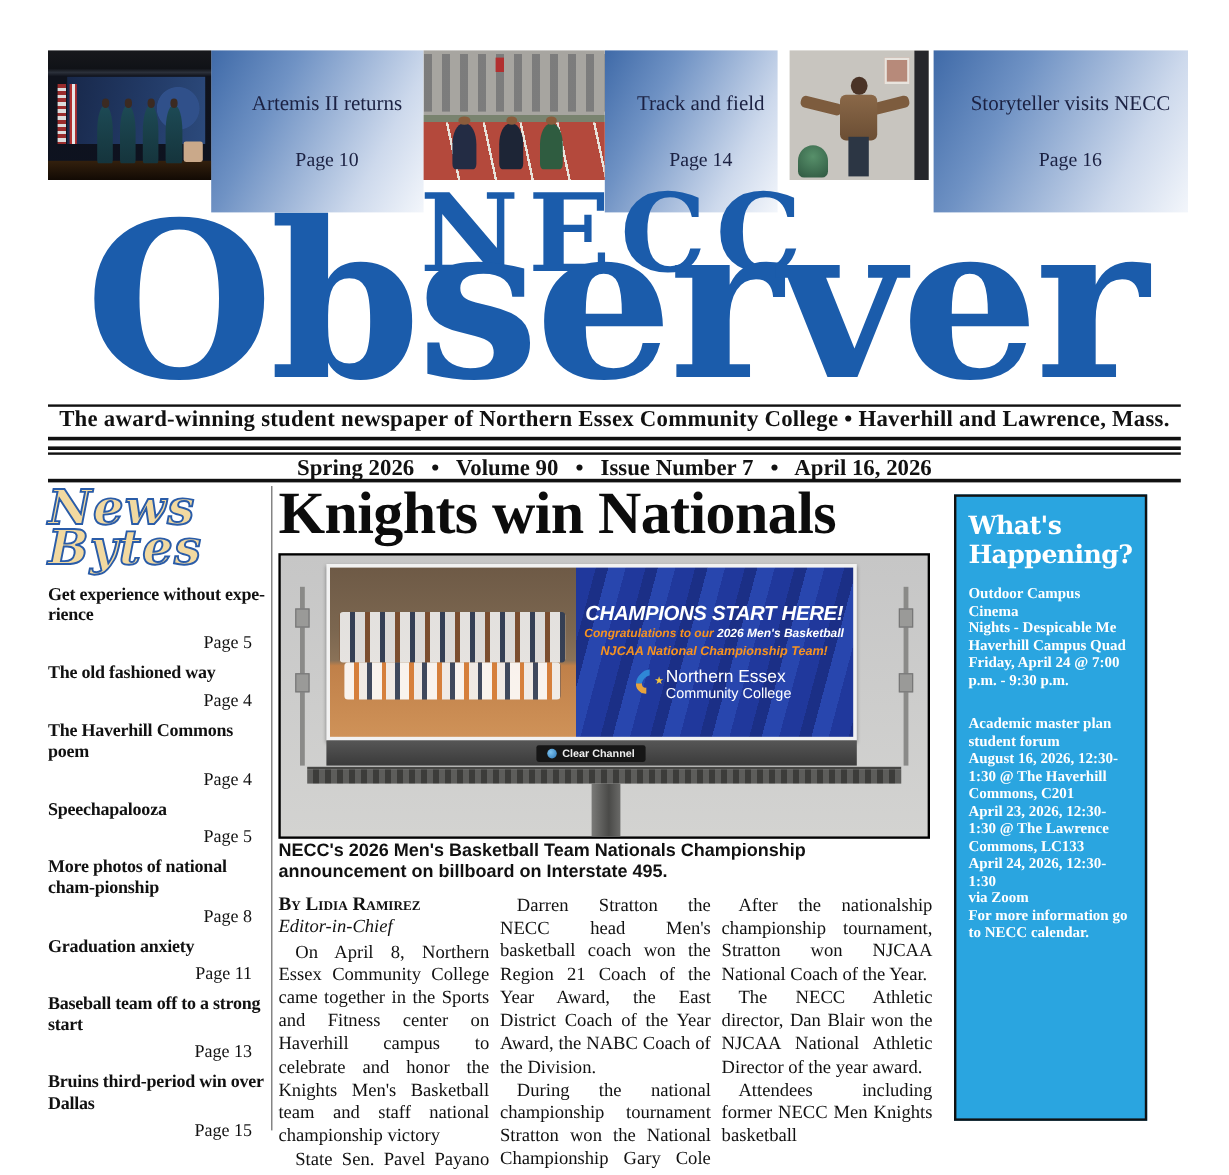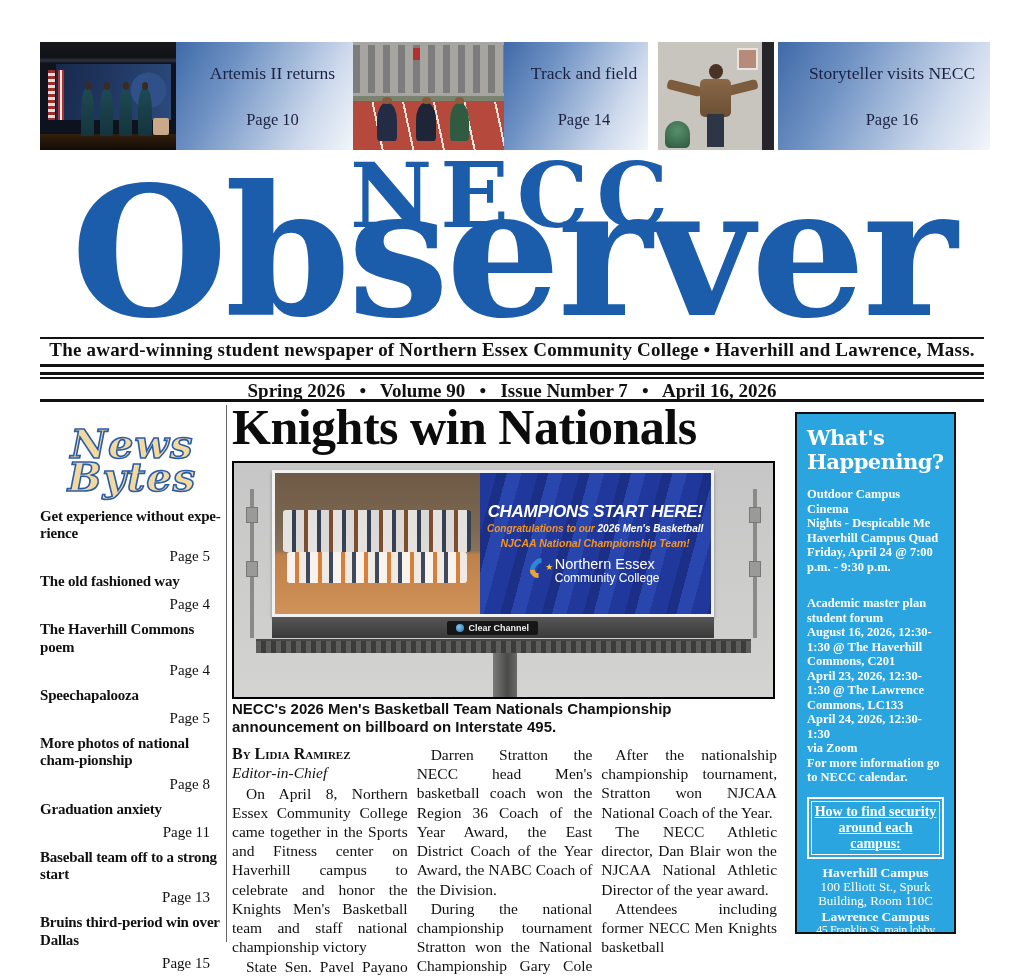--- a/index.html
+++ b/index.html
@@ -10,21 +10,21 @@
   html,body{margin:0;padding:0;background:#fff;}
   body{width:1024px;height:979px;overflow:hidden;font-family:"Liberation Serif",serif;color:var(--ink);}
   .page{position:relative;width:1024px;height:979px;background:#fff;}
 
   
   .strip{position:absolute;left:40px;top:42px;width:950px;height:108px;display:flex;}
   .t-photo{position:relative;height:108px;overflow:hidden;flex:none;}
   .ph1{width:136px;background:linear-gradient(180deg,#17181c 0%,#101217 14%,#2b303a 17%,#10131c 20%,#0d1220 100%);}
   .ph2{width:151px;background:linear-gradient(180deg,#a7a5a0 0 50%,#79836f 50% 55%,#b4493c 55% 100%);}
   .ph3{width:116px;margin-left:10px;background:#c8c5bf;}
-  .banner{flex:none;height:108px;display:flex;flex-direction:column;justify-content:center;gap:26px;text-align:center;
+  .banner{flex:none;height:135px;display:flex;flex-direction:column;justify-content:center;gap:26px;text-align:center;
     background:linear-gradient(118deg,#3f6aa8 0%,#6f92c4 30%,#cdd9ec 75%,#f3f6fb 100%);
     color:#1b2142;font-family:"Liberation Serif",serif;padding-left:16px;}
   .ban1{width:177px;} .ban2{width:144px;} .ban3{width:212px;margin-left:4px;}
   .b-title{font-size:17.5px;} .b-page{font-size:16.5px;}
   
   .backdrop{position:absolute;left:12%;top:20%;width:84%;height:52%;background:linear-gradient(100deg,#18284a,#223a66 55%,#2c4a7c);}
   .nasa-circ{position:absolute;right:4%;top:26%;width:30%;height:42%;border-radius:50%;background:radial-gradient(circle at 45% 45%,#30508a 0 52%,rgba(0,0,0,0) 54%);}
   .flag{position:absolute;top:26%;width:5%;height:46%;}
   .flag.us{left:6%;background:repeating-linear-gradient(180deg,#9a2c2c 0 3px,#ddd 3px 6px);}
   .flag.ca{left:13%;background:linear-gradient(90deg,#b03030 0 30%,#e8e8e8 30% 70%,#b03030 70%);}
@@ -56,22 +56,22 @@
   .observer{position:absolute;left:31px;top:12px;font-family:"DejaVu Serif",serif;font-weight:bold;font-size:180px;line-height:1;color:var(--blue);letter-spacing:-3px;}
   .rule{position:absolute;left:40px;width:944px;background:#111;}
   .rule-a{top:337px;height:2px;} .rule-b{top:364px;height:3px;}
   .rule-double{position:absolute;left:40px;top:372px;width:944px;height:7px;border-top:3px solid #111;border-bottom:2px solid #111;}
   .rule-c{top:399px;height:3px;}
   .tagline{position:absolute;left:40px;top:340px;width:944px;text-align:center;font-weight:bold;font-size:19px;line-height:1.1;letter-spacing:0.2px;}
   .dateline{position:absolute;left:40px;top:380px;width:944px;text-align:center;font-weight:bold;font-size:19px;white-space:pre;}
 
   
   .newsbytes{position:absolute;left:40px;top:408px;width:184px;}
-  .nb-logo{text-align:center;margin-bottom:14px;font-family:"DejaVu Serif",serif;font-weight:bold;font-style:italic;
-    font-size:40px;line-height:.82;color:var(--gold);-webkit-text-stroke:1.6px var(--gold-outline);letter-spacing:1px;margin-top:20px;}
+  .nb-logo{text-align:left;margin-bottom:14px;font-family:"DejaVu Serif",serif;font-weight:bold;font-style:italic;
+    font-size:40px;line-height:.82;color:var(--gold);-webkit-text-stroke:1.6px var(--gold-outline);letter-spacing:1px;}
   .nb-logo span{display:block;}
   .nb-item{margin-bottom:8px;}
   .nb-title{font-weight:bold;font-size:15px;line-height:1.15;letter-spacing:-0.2px;}
   .nb-page{text-align:right;padding-right:14px;margin-top:6px;font-size:15px;}
   .vrule{position:absolute;left:226px;top:405px;width:1px;height:537px;background:#666;}
 
   
   .story{position:absolute;left:232px;top:402px;width:545px;}
   .headline{margin:0 0 8px;font-family:"Liberation Serif",serif;font-weight:bold;font-size:50px;line-height:1.02;color:#0c0c0c;letter-spacing:-0.5px;}
   .photo{position:relative;width:543px;height:238px;border:2px solid #000;background:linear-gradient(#c6c6c6,#d3d3d1);overflow:hidden;}
@@ -262,21 +262,21 @@
     </figure>
     <div class="caption">NECC's 2026 Men's Basketball Team Nationals Championship announcement on billboard on Interstate 495.</div>
     <div class="cols">
       <div class="col">
         <div class="byline">By Lidia Ramirez</div>
         <div class="role">Editor-in-Chief</div>
         <p>On April 8, Northern Essex Community College came together in the Sports and Fitness center on Haverhill campus to celebrate and honor the Knights Men's Basketball team and staff national championship victory</p>
         <p>State Sen. Pavel Payano was among the speakers.</p>
       </div>
       <div class="col">
-        <p>Darren Stratton the NECC head Men's basketball coach won the Region 36 Coach of the Year Award, the East District Coach of the Year Award, the NABC Coach of the Division.</p>
+        <p>Darren Stratton the NECC head Men's basketball coach won the Region 21 Coach of the Year Award, the East District Coach of the Year Award, the NABC Coach of the Division.</p>
         <p>During the national championship tournament Stratton won the National Championship Gary Cole Coach of the tournament award.</p>
       </div>
       <div class="col">
         <p>After the nationalship championship tournament, Stratton won NJCAA National Coach of the Year.</p>
         <p>The NECC Athletic director, Dan Blair won the NJCAA National Athletic Director of the year award.</p>
         <p>Attendees including former NECC Men Knights basketball</p>
 
       </div>
     </div>
   </main>
@@ -293,27 +293,15 @@
 August 16, 2026, 12:30-
 1:30 @ The Haverhill
 Commons, C201
 April 23, 2026, 12:30-
 1:30 @ The Lawrence
 Commons, LC133
 April 24, 2026, 12:30-1:30
 via Zoom
 For more information go
 to NECC calendar.</div>
-    <div class="security">
-      <div class="sec-title-box">
-        <div class="sec-title">How to find security around each campus:</div>
-      </div>
-      <div class="sec-body">
-        <div class="campus-name">Haverhill Campus</div>
-        <div>100 Elliott St., Spurk Building, Room 110C</div>
-        <div class="campus-name">Lawrence Campus</div>
-        <div class="condensed">45 Franklin St. main lobby</div>
-
-      </div>
-    </div>
   </aside>
 
 </div>
 
 </body></html>

